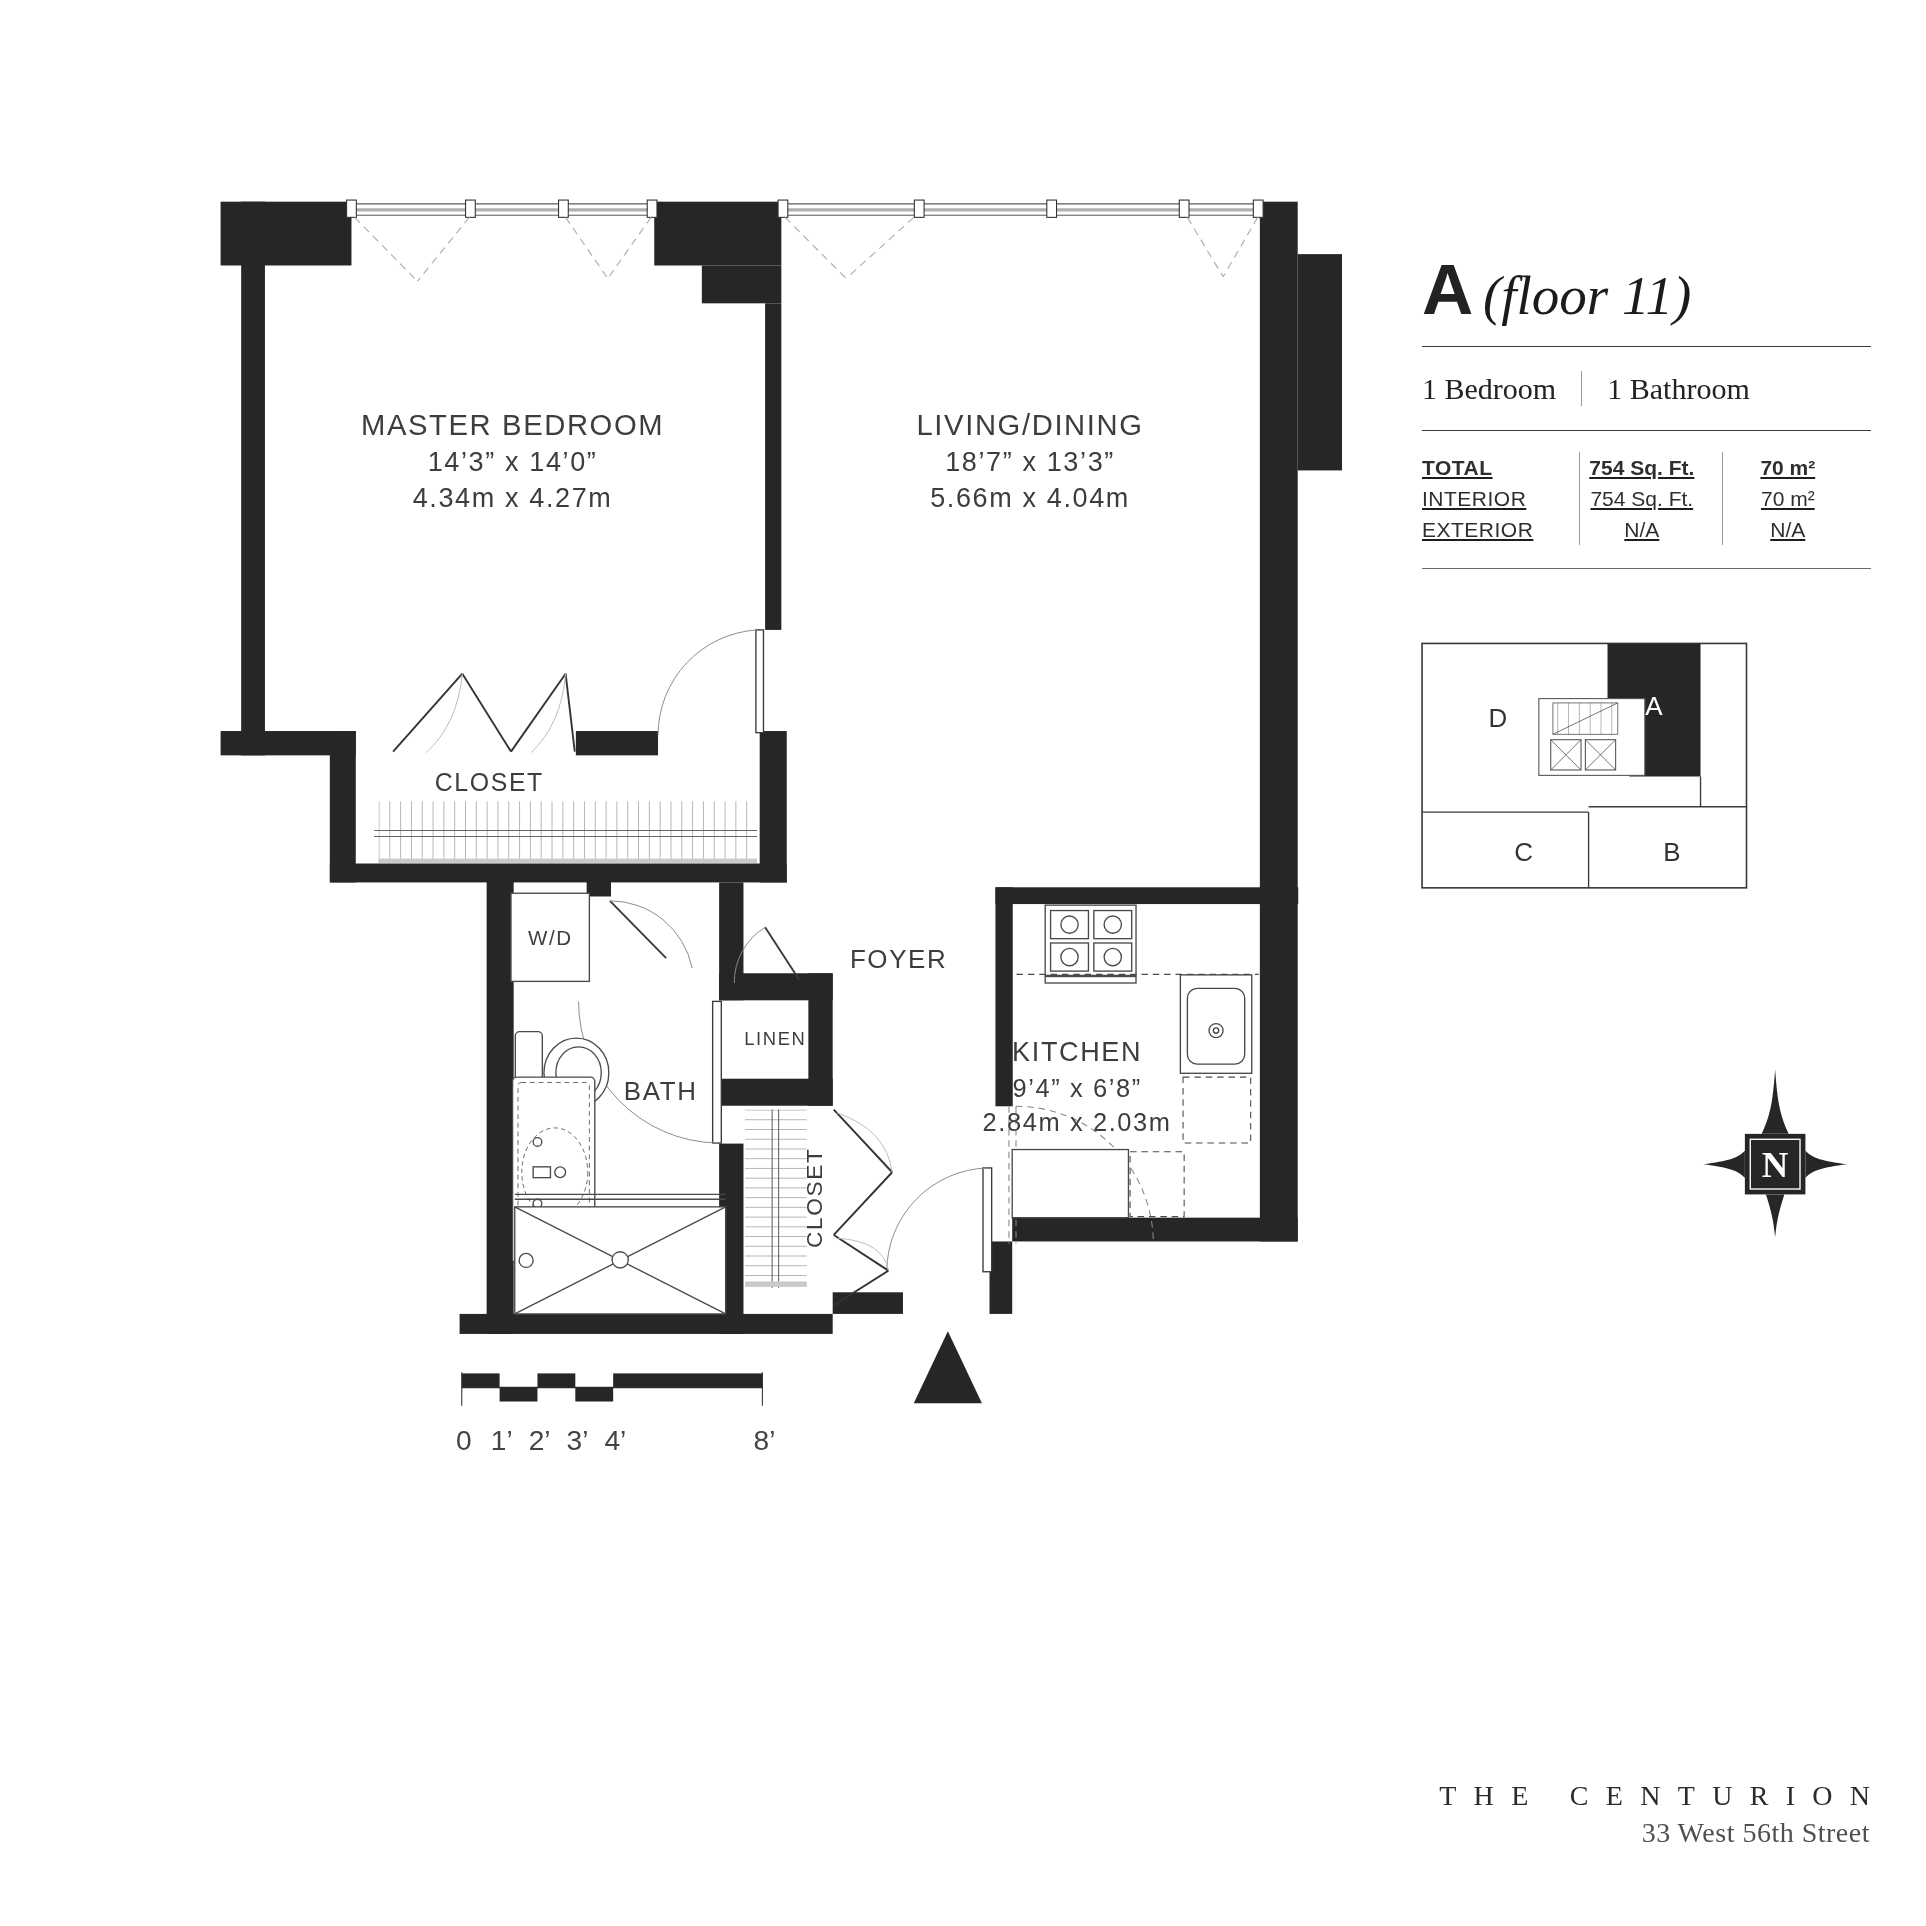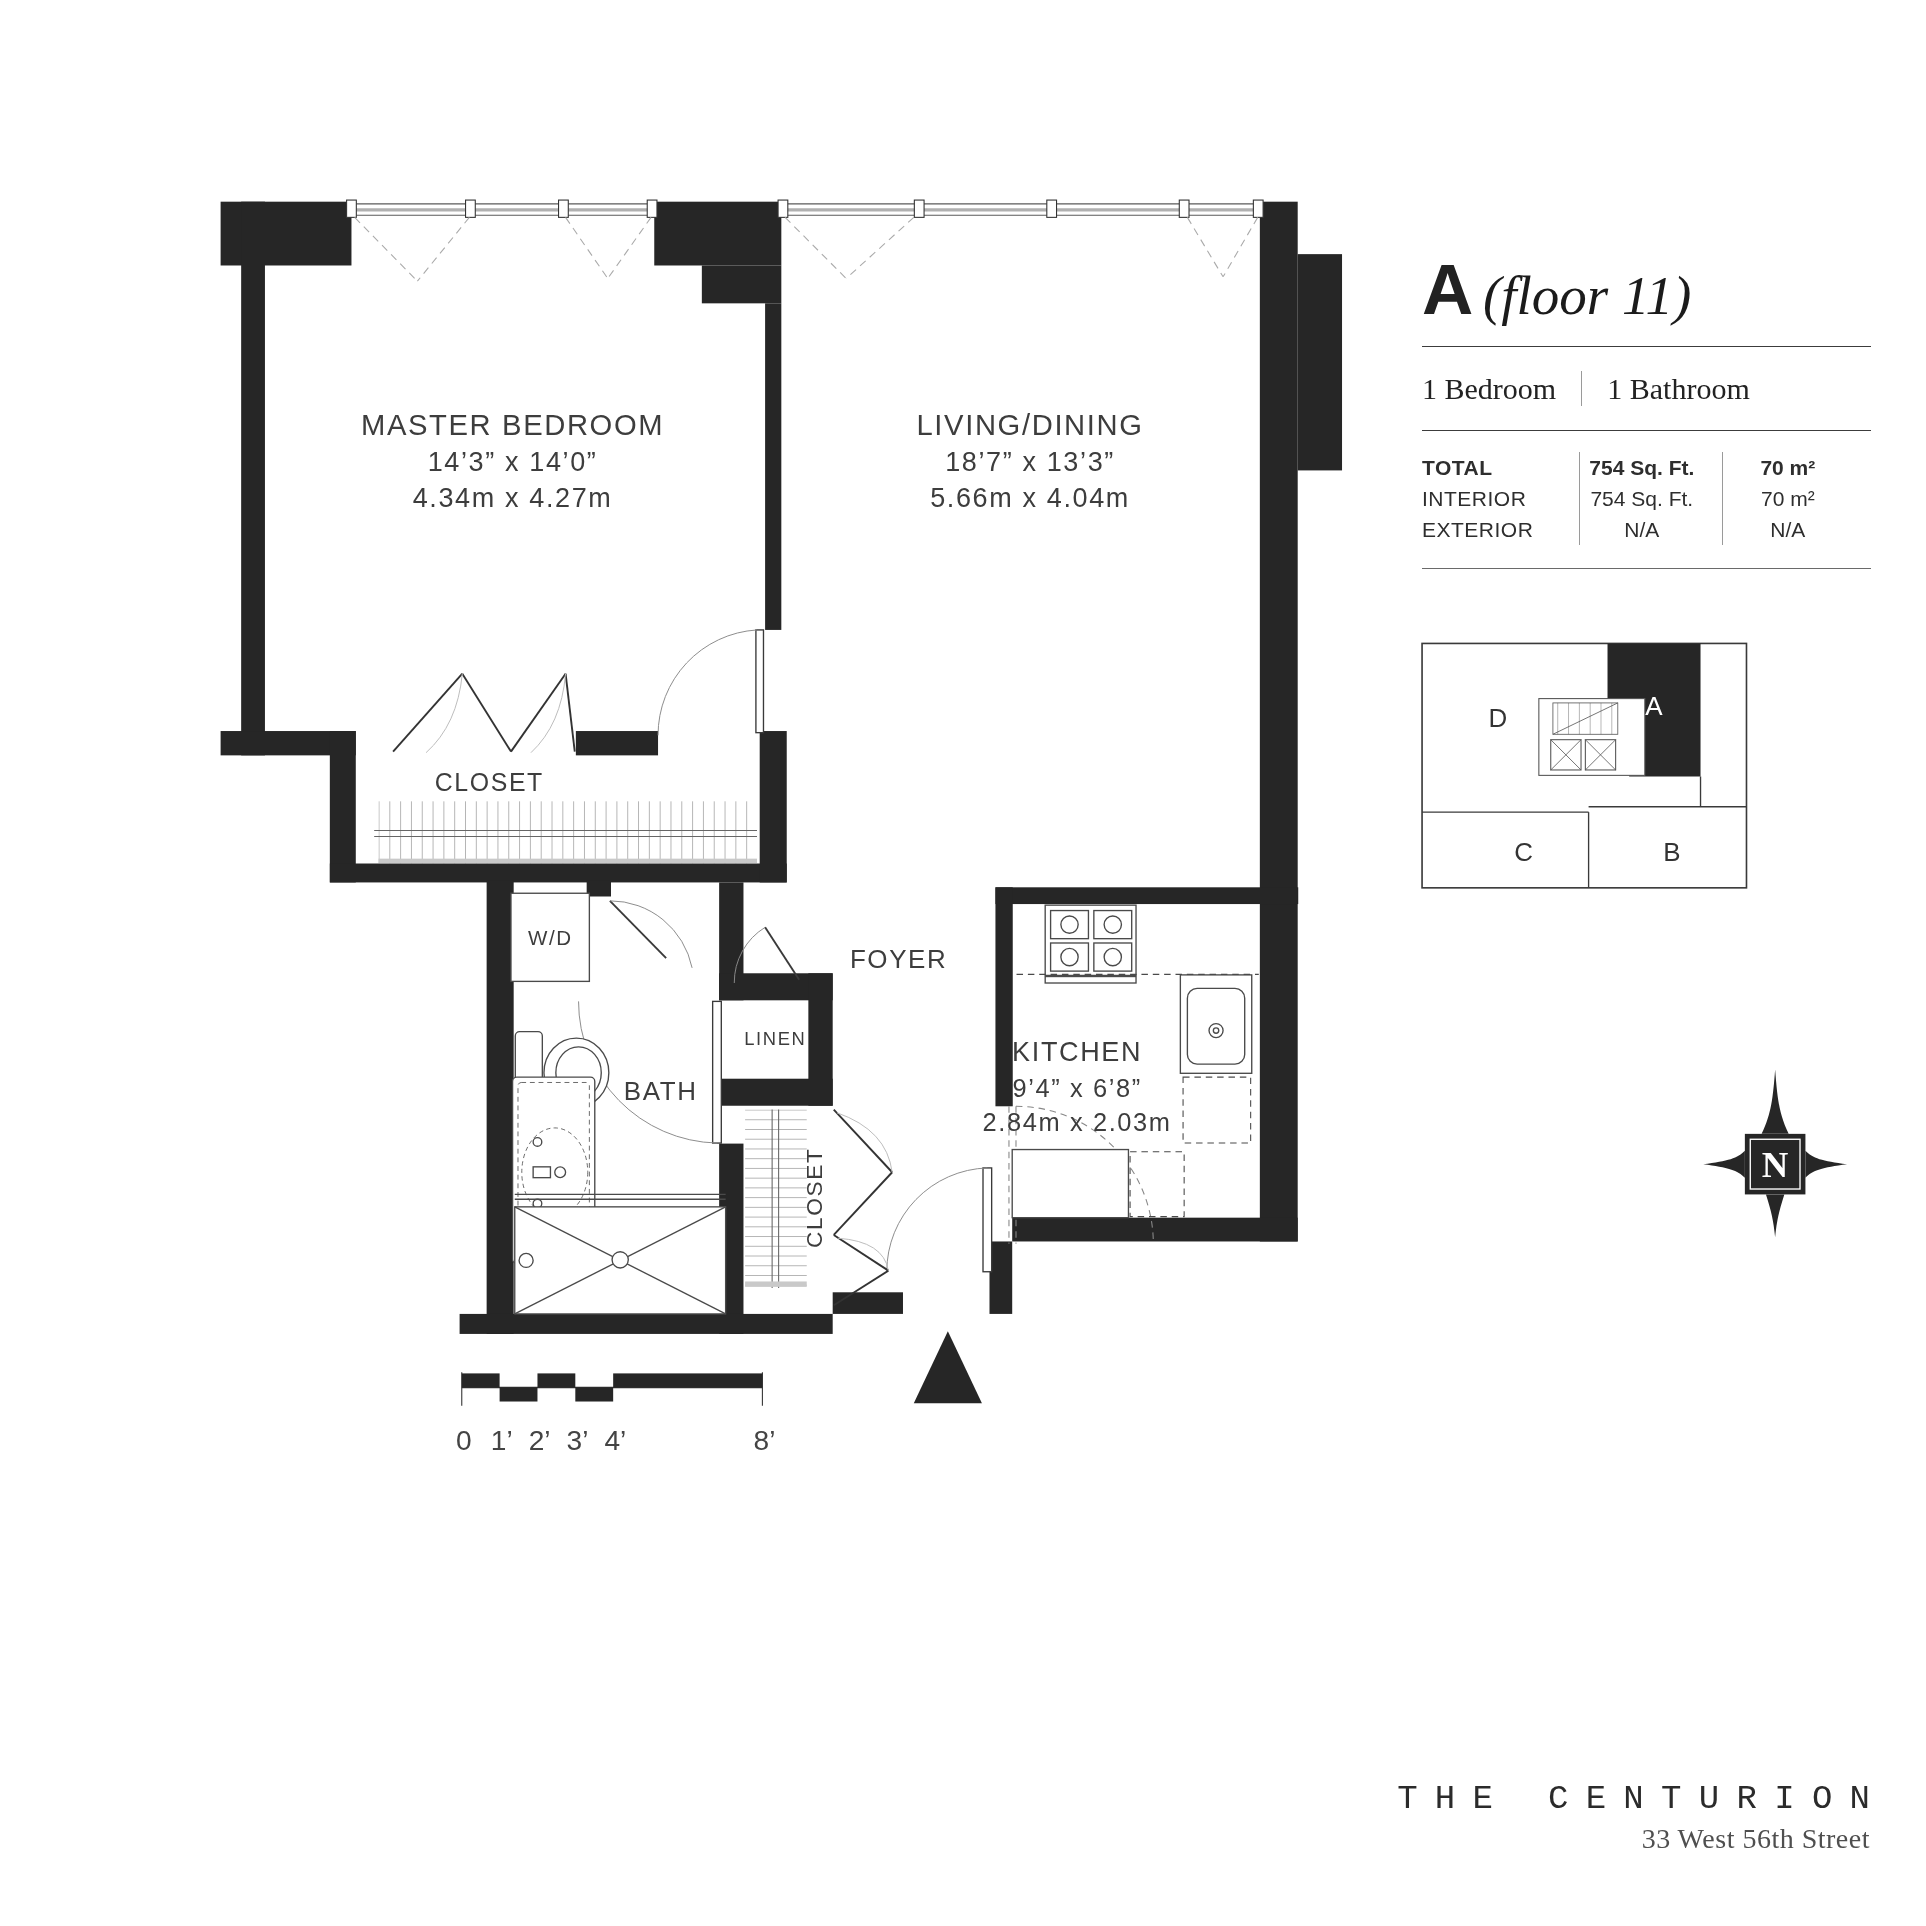--- a/index.html
+++ b/index.html
@@ -10,31 +10,31 @@
   
   .panel{position:absolute;left:1422px;top:254px;width:449px;color:#1d1d1d;}
   .title-row{display:flex;align-items:baseline;gap:9.7px;height:92px;}
   .unit-letter{font-size:71px;font-weight:bold;color:#222;line-height:1;}
   .floor-label{font-family:"Liberation Serif",serif;font-style:italic;font-size:55px;color:#1b1b1b;}
   .rule{border:none;border-top:1.6px solid #3c3c3c;margin:0;}
   .rule.light{border-top:1.1px solid #6a6a6a;}
   .bedbath{display:flex;align-items:center;font-family:"Liberation Serif",serif;
            font-size:30px;color:#222;padding:24px 0;}
   .bedbath .divider{width:1.1px;height:35px;background:#9a9a9a;margin:0 25px;}
-  .spec-table{display:grid;grid-template-columns:157px 143px 149px;padding:20.5px 0 23px 0;}
+  .spec-table{display:grid;grid-template-columns:157px 143px 149px;padding:20.5px 0 23px 0;text-decoration:underline;}
   .spec-cell{font-size:21px;line-height:31px;color:#2e2e2e;}
   .spec-label{font-weight:bold;letter-spacing:0.5px;}
   .spec-label.reg{font-weight:normal;}
   .spec-val{text-align:center;padding-right:18.4px;border-left:1.1px solid #9a9a9a;}
   .spec-val.b{font-weight:bold;}
   .disclaimer{position:absolute;left:0px;top:657px;width:449px;font-size:10.8px;line-height:1.55;
               color:#9a9a9a;letter-spacing:0.2px;}
   
   .footer{position:absolute;right:56px;top:1780px;text-align:right;}
-  .brand{font-family:Liberation Mono, monospace;font-size:34px;letter-spacing:17.3px;color:#2b2b2b;
+  .brand{font-family:Liberation Serif, serif;font-size:28px;letter-spacing:17.3px;color:#2b2b2b;
          margin-right:-17.3px;}
   .address{font-family:"Liberation Serif",serif;font-size:28px;color:#4f4f4f;margin-top:5.4px;
            letter-spacing:0.5px;}
 </style>
 </head>
 <body>
 
 <div class="page">
 
 <svg width="1926" height="1926" viewBox="0 0 3562 3562">

